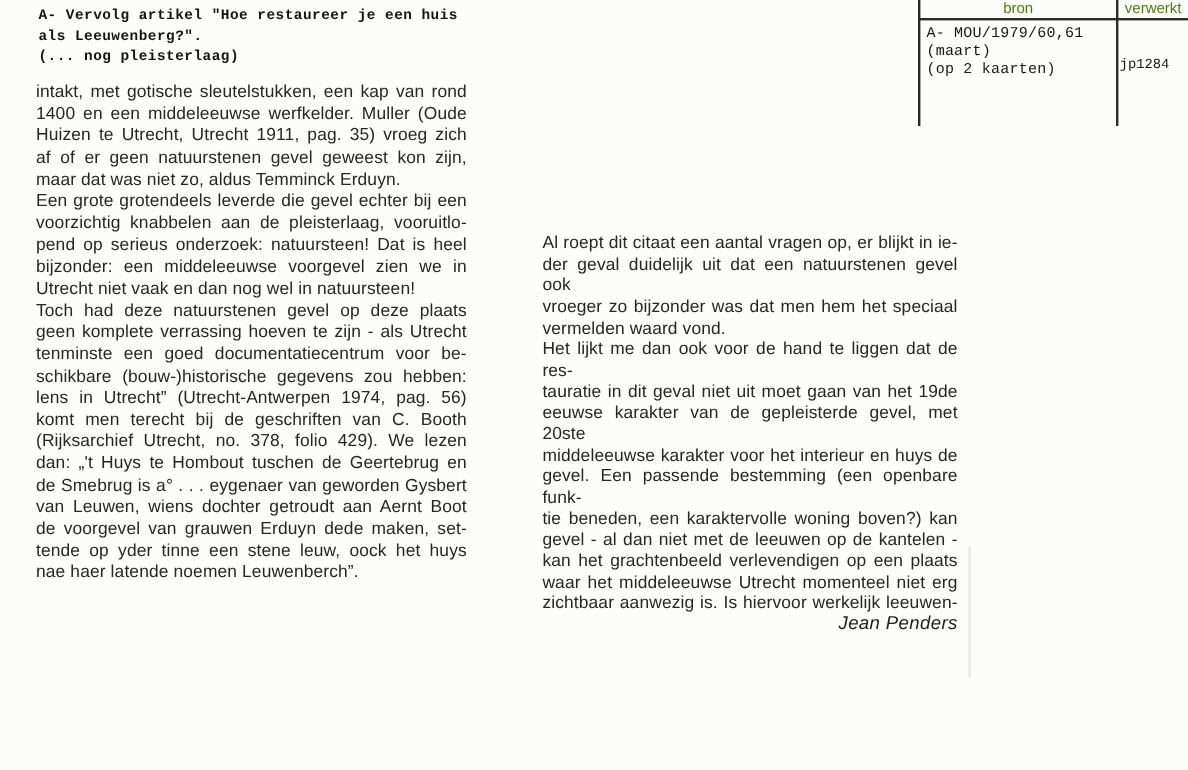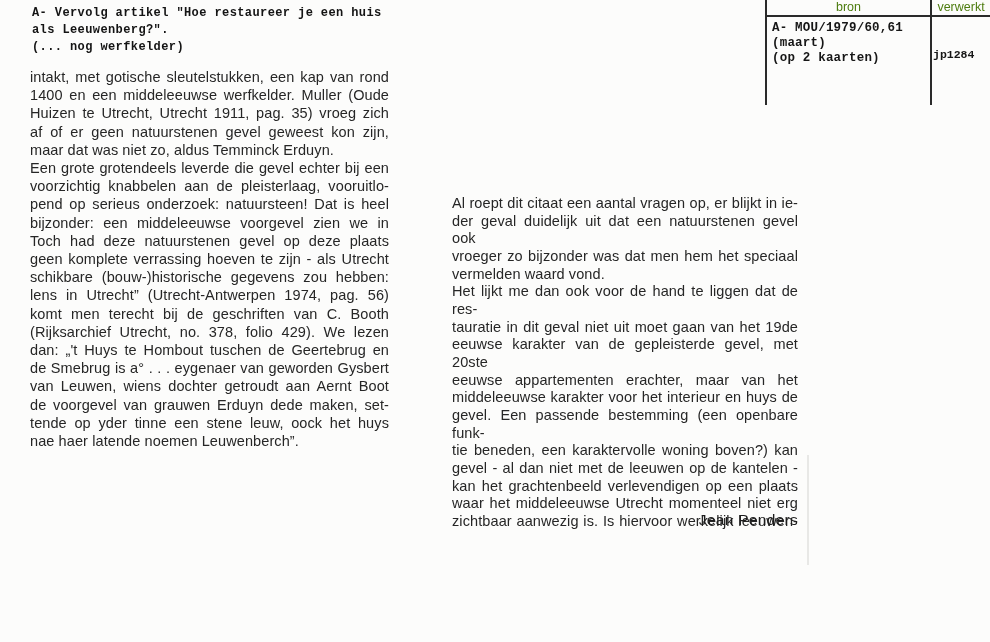--- a/index.html
+++ b/index.html
@@ -29,56 +29,57 @@
   .hline { height: 2px; top: 15px; left: 765px; width: 225px; }
   .th {
     top: 0px; height: 15px;
     font-size: 12.5px; line-height: 15px;
     color: #4d7c0f; text-align: center;
   }
   .th-bron { left: 767px; width: 163px; }
   .th-verwerkt { left: 932px; width: 58px; }
   .cell-mono {
     font-family: "Liberation Mono", "DejaVu Sans Mono", monospace;
-    font-weight: bold;
+    font-weight: normal;
     color: #161616;
     white-space: pre;
   }
   .cell-bron { left: 772px; top: 21px; font-size: 12.5px; line-height: 14.8px; letter-spacing: 0.2px; }
   .cell-verwerkt { left: 933px; top: 48px; font-size: 11.5px; line-height: 14px; }
 
   
   .col {
     color: #262626;
     font-size: 14.5px;
     letter-spacing: 0.1px;
   }
   .col-left  { left: 30px;  top: 68px;  width: 359px; line-height: 18.2px; }
   .col-right { left: 452px; top: 195px; width: 346px; line-height: 17.65px; }
   .tl { text-align: justify; text-align-last: justify; }
   .tl.pl { text-align-last: left; }
 
   .signature {
     left: 452px; top: 511px; width: 346px;
     text-align: right;
+    font-style: italic;
     font-size: 15.5px;
     color: #1d1d1d;
     letter-spacing: 0.3px;
   }
 
   
   .scan-artifact {
     left: 807px; top: 455px; width: 2px; height: 110px;
     background: #e8e8e6;
   }
 </style>
 </head>
 <body>
 
-<div class="abs note"><div>A- Vervolg artikel "Hoe restaureer je een huis</div><div>als Leeuwenberg?".</div><div>(... nog werfkelder)</div></div>
+<div class="abs note"><div>A- Vervolg artikel "Hoe restaureer je een huis</div><div>als Leeuwenberg?".</div><div>(... nog pleisterlaag)</div></div>
 
 <div>
   <div class="abs tline vline" style="left:765px"></div>
   <div class="abs tline vline" style="left:930px"></div>
   <div class="abs tline hline"></div>
   <div class="abs th th-bron">bron</div>
   <div class="abs th th-verwerkt">verwerkt</div>
   <div class="abs cell-mono cell-bron"><div>A- MOU/1979/60,61</div><div>(maart)</div><div>(op 2 kaarten)</div></div>
   <div class="abs cell-mono cell-verwerkt">jp1284</div>
 </div>
@@ -86,43 +87,44 @@
 <div class="abs col col-left">
     <div class="tl">intakt, met gotische sleutelstukken, een kap van rond</div>
     <div class="tl">1400 en een middeleeuwse werfkelder. Muller (Oude</div>
     <div class="tl">Huizen te Utrecht, Utrecht 1911, pag. 35) vroeg zich</div>
     <div class="tl">af of er geen natuurstenen gevel geweest kon zijn,</div>
     <div class="tl pl">maar dat was niet zo, aldus Temminck Erduyn.</div>
     <div class="tl">Een grote grotendeels leverde die gevel echter bij een</div>
     <div class="tl">voorzichtig knabbelen aan de pleisterlaag, vooruitlo-</div>
     <div class="tl">pend op serieus onderzoek: natuursteen! Dat is heel</div>
     <div class="tl">bijzonder: een middeleeuwse voorgevel zien we in</div>
+    <div class="tl pl">Utrecht niet vaak en dan nog wel in natuursteen!</div>
     <div class="tl">Toch had deze natuurstenen gevel op deze plaats</div>
     <div class="tl">geen komplete verrassing hoeven te zijn - als Utrecht</div>
+    <div class="tl">tenminste een goed documentatiecentrum voor be-</div>
     <div class="tl">schikbare (bouw-)historische gegevens zou hebben:</div>
     <div class="tl">lens in Utrecht” (Utrecht-Antwerpen 1974, pag. 56)</div>
     <div class="tl">komt men terecht bij de geschriften van C. Booth</div>
     <div class="tl">(Rijksarchief Utrecht, no. 378, folio 429). We lezen</div>
     <div class="tl">dan: „'t Huys te Hombout tuschen de Geertebrug en</div>
     <div class="tl">de Smebrug is a° . . . eygenaer van geworden Gysbert</div>
     <div class="tl">van Leuwen, wiens dochter getroudt aan Aernt Boot</div>
     <div class="tl">de voorgevel van grauwen Erduyn dede maken, set-</div>
     <div class="tl">tende op yder tinne een stene leuw, oock het huys</div>
     <div class="tl pl">nae haer latende noemen Leuwenberch”.</div>
   </div>
 
 <div class="abs col col-right">
     <div class="tl">Al roept dit citaat een aantal vragen op, er blijkt in ie-</div>
     <div class="tl">der geval duidelijk uit dat een natuurstenen gevel ook</div>
     <div class="tl">vroeger zo bijzonder was dat men hem het speciaal</div>
     <div class="tl pl">vermelden waard vond.</div>
     <div class="tl">Het lijkt me dan ook voor de hand te liggen dat de res-</div>
     <div class="tl">tauratie in dit geval niet uit moet gaan van het 19de</div>
     <div class="tl">eeuwse karakter van de gepleisterde gevel, met 20ste</div>
-    <div class="tl">eeuwse appartementen erachter, maar van het</div>
     <div class="tl">middeleeuwse karakter voor het interieur en huys de</div>
     <div class="tl">gevel. Een passende bestemming (een openbare funk-</div>
     <div class="tl">tie beneden, een karaktervolle woning boven?) kan</div>
     <div class="tl">gevel - al dan niet met de leeuwen op de kantelen -</div>
     <div class="tl">kan het grachtenbeeld verlevendigen op een plaats</div>
     <div class="tl">waar het middeleeuwse Utrecht momenteel niet erg</div>
     <div class="tl">zichtbaar aanwezig is. Is hiervoor werkelijk leeuwen-</div>
   </div>
 
 <div class="abs signature">Jean Penders</div>

